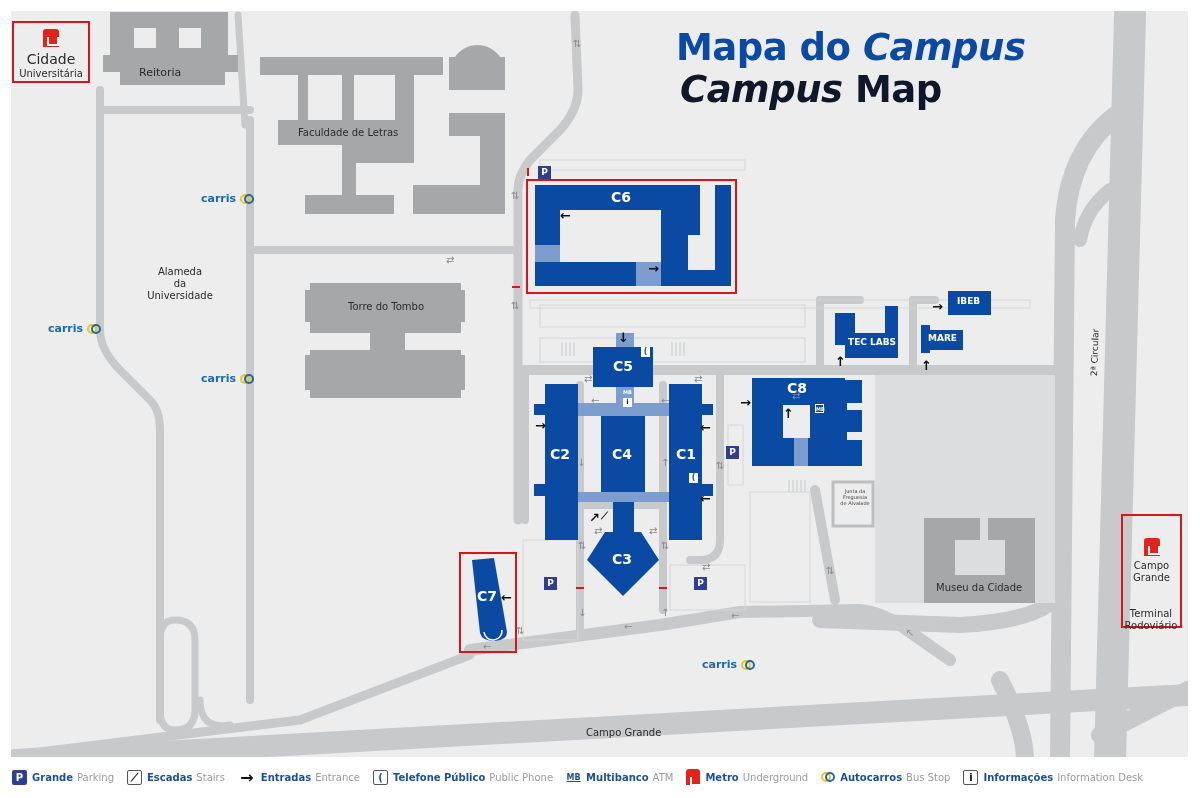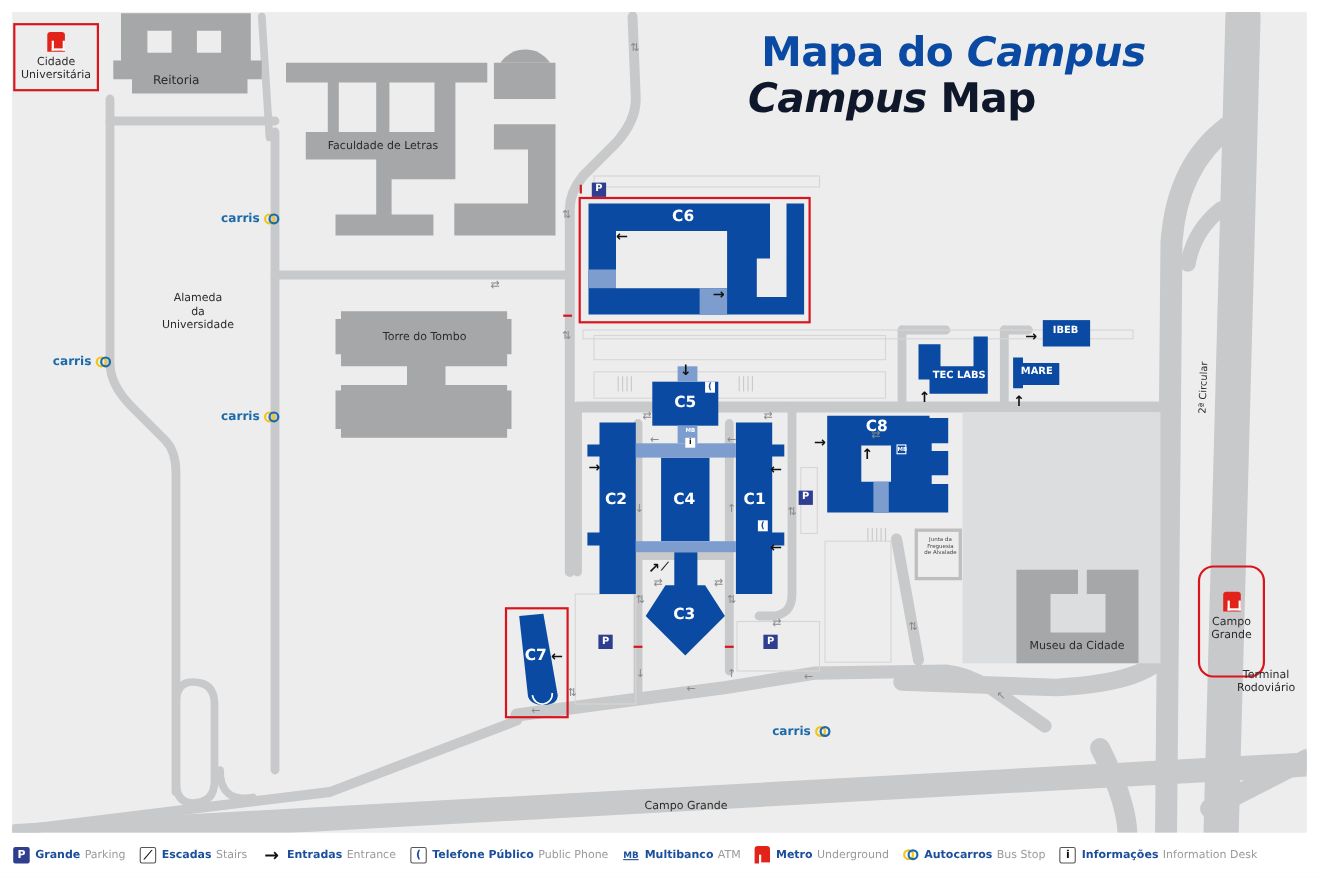--- a/index.html
+++ b/index.html
@@ -162,34 +162,34 @@
         <line x1="680" y1="342" x2="680" y2="356"></line>
         <line x1="684" y1="342" x2="684" y2="356"></line>
       <line x1="789" y1="480" x2="789" y2="492"></line>
         <line x1="793" y1="480" x2="793" y2="492"></line>
         <line x1="797" y1="480" x2="797" y2="492"></line>
         <line x1="801" y1="480" x2="801" y2="492"></line>
         <line x1="805" y1="480" x2="805" y2="492"></line>
     </g>
   </svg>
 
-  <div class="title1" style="left:665px;top:15px;margin-left:16px;">
+  <div class="title1" style="left:665px;top:15px;">
     <span>Mapa do </span><span class="ital">Campus</span>
   </div>
   <div class="title2" style="left:669px;top:57px;">
     <span class="ital">Campus</span><span> Map</span>
   </div>
 
   <div class="metro-box" style="left:1px;top:10px;width:78px;height:62px;">
     <div style="text-align:center;margin-top:6px;"><span class="metro-icon"></span></div>
-    <div class="lbl" style="position:static;font-size:10px;">Cidade</div>
+    <div class="lbl" style="position:static;font-size:14px;">Cidade</div>
     <div class="lbl" style="position:static;font-size:10px;">Universitária</div>
   </div>
 
-  <div class="metro-box" style="left:1078px;top:503px;width:61px;height:102px;border-radius:14px;">
+  <div class="metro-box" style="left:1110px;top:503px;width:61px;height:114px;">
     <div style="text-align:center;margin-top:22px;"><span class="metro-icon"></span></div>
     <div class="lbl" style="position:static;font-size:10px;">Campo</div>
     <div class="lbl" style="position:static;font-size:10px;">Grande</div>
   </div>
   <div class="lbl" style="left:1106px;top:597px;width:68px;font-size:10px;">
     <div>Terminal</div>
     <div>Rodoviário</div>
   </div>
 
   <div class="lbl" style="left:128px;top:55px;font-size:11px;">Reitoria</div>

